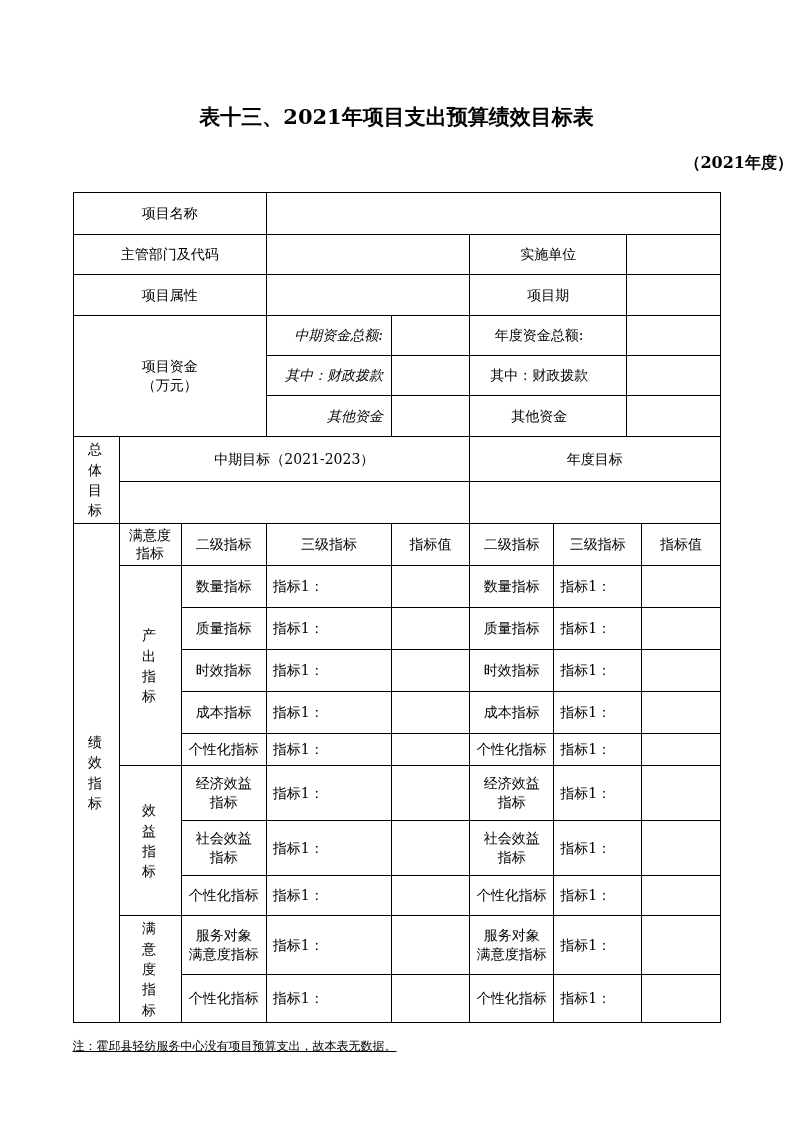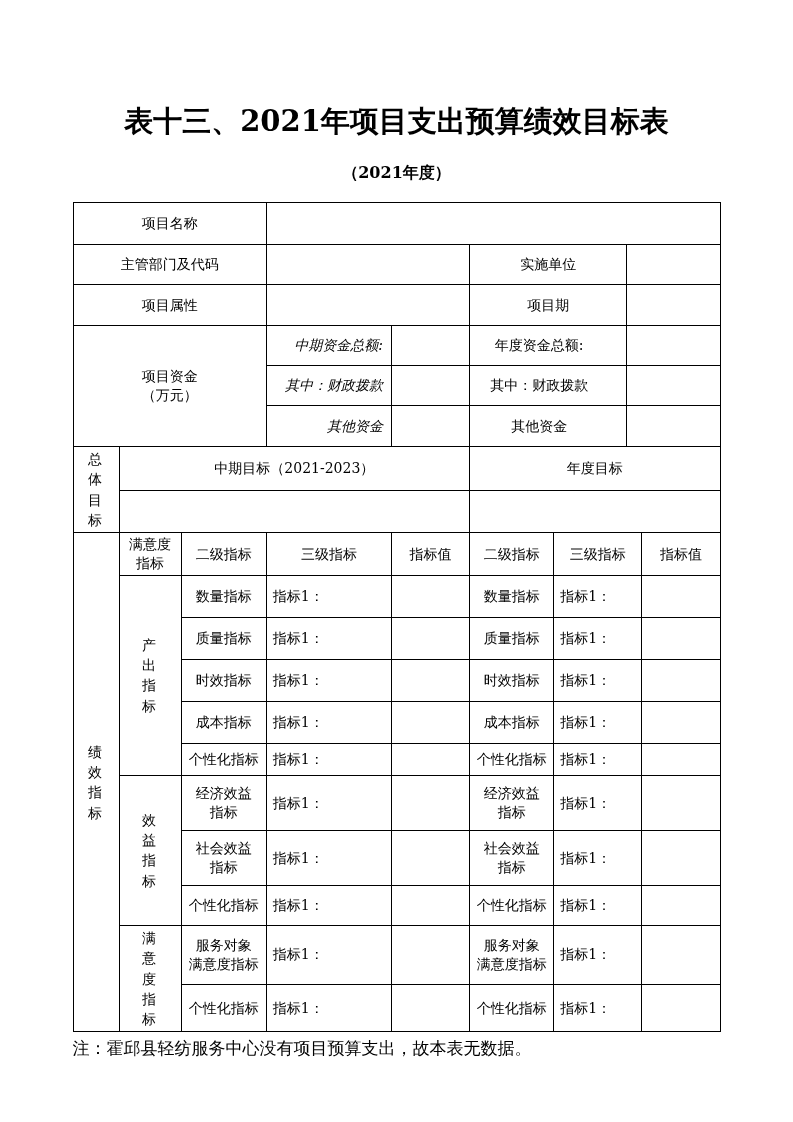--- a/index.html
+++ b/index.html
@@ -3,36 +3,36 @@
 <meta charset="utf-8">
 <style>
   * { box-sizing: border-box; }
   html, body { margin: 0; padding: 0; }
   body {
     width: 793px; height: 1122px;
     background: #ffffff; color: #000000;
     font-family: "DejaVu Serif", "Liberation Serif", serif;
   }
   .page { position: relative; width: 793px; height: 1122px; overflow: hidden; }
-  .title { padding-top: 104px; text-align: center; font-size: 29px; font-weight: bold; line-height: 1.2; }
-  .subtitle { margin-top: 24px; text-align: center; font-size: 16px; font-weight: bold; line-height: 1.2; }
+  .title { padding-top: 104px; text-align: center; font-size: 21px; font-weight: bold; line-height: 1.2; }
+  .subtitle { margin-top: 24px; text-align: right; font-size: 16px; font-weight: bold; line-height: 1.2; }
   table.main { border-collapse: collapse; table-layout: fixed; width: 648px; margin: 20px auto 0 auto; }
   .main td {
     border: 1px solid #000;
     font-size: 14px; line-height: 1.35;
     text-align: center; vertical-align: middle;
     padding: 2px 4px;
     white-space: pre-line;
     overflow: hidden;
   }
   .ra  { text-align: right !important; padding-right: 8px  !important; font-style: italic; }
   .ra2 { text-align: right; padding-right: 22px !important; }
   .la  { text-align: left  !important; padding-left: 6px  !important; }
   .v { display: inline-block; width: 1.15em; word-break: break-all; line-height: 1.45; text-align: left; }
-  .footnote { width: 648px; margin: 5px auto 0 auto; font-size: 17px; line-height: 1.3; }
+  .footnote { width: 648px; margin: 16px auto 0 auto; font-size: 12px; line-height: 1.3; text-decoration: underline; }
 </style>
 </head>
 <body>
 
 <div class="page">
 
   <div class="title">表十三、2021年项目支出预算绩效目标表</div>
   <div class="subtitle">（2021年度）</div>
 
   <table class="main">

